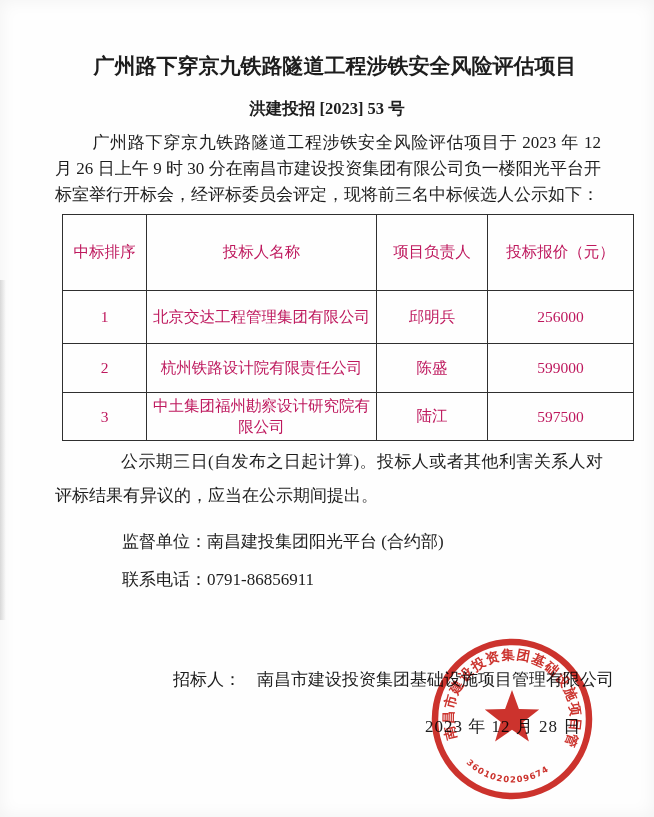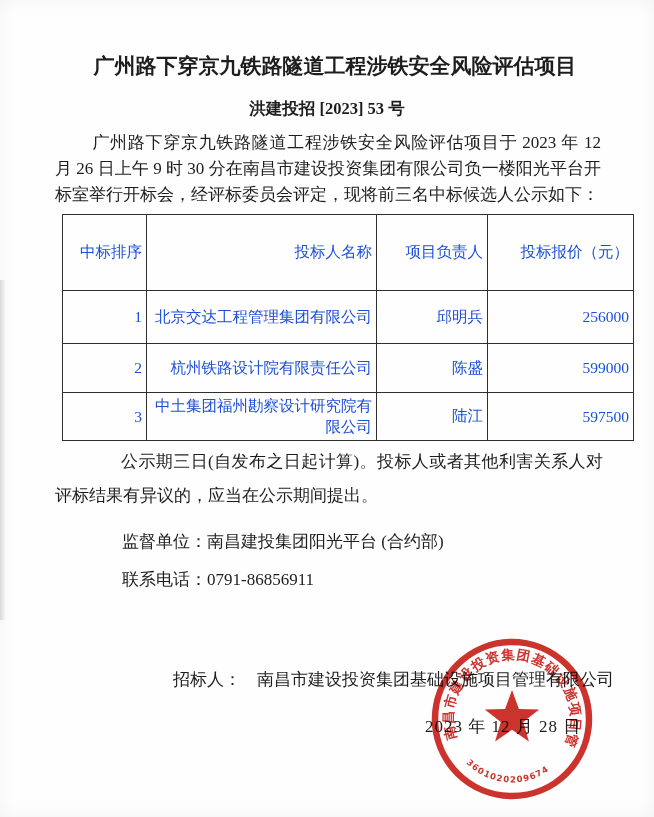--- a/index.html
+++ b/index.html
@@ -21,22 +21,22 @@
     text-align:center; font-weight:bold; font-size:16.5px; line-height:30px; margin-top:8px;
   }
   .body-para {
     margin:6px 52px 0 55px; width:546px;
     font-size:17px; line-height:26px;
     text-align:justify; text-indent:2.2em;
   }
   table.bid-table {
     margin:6px 0 0 62px;
     border-collapse:collapse; table-layout:fixed;
-    width:535px; font-size:15.5px; text-align:right;
-    color:#1d4ed8;
+    width:535px; font-size:15.5px; text-align:center;
+    color:#be185d;
   }
   table.bid-table td {
     border:1.6px solid #2f2f2f;
     padding:2px 4px;
     vertical-align:middle;
   }
   tr.hdr td { height:71px; }
   tr.r1 td { height:48px; }
   tr.r2 td { height:44px; }
   tr.r3 td { height:43px; }

